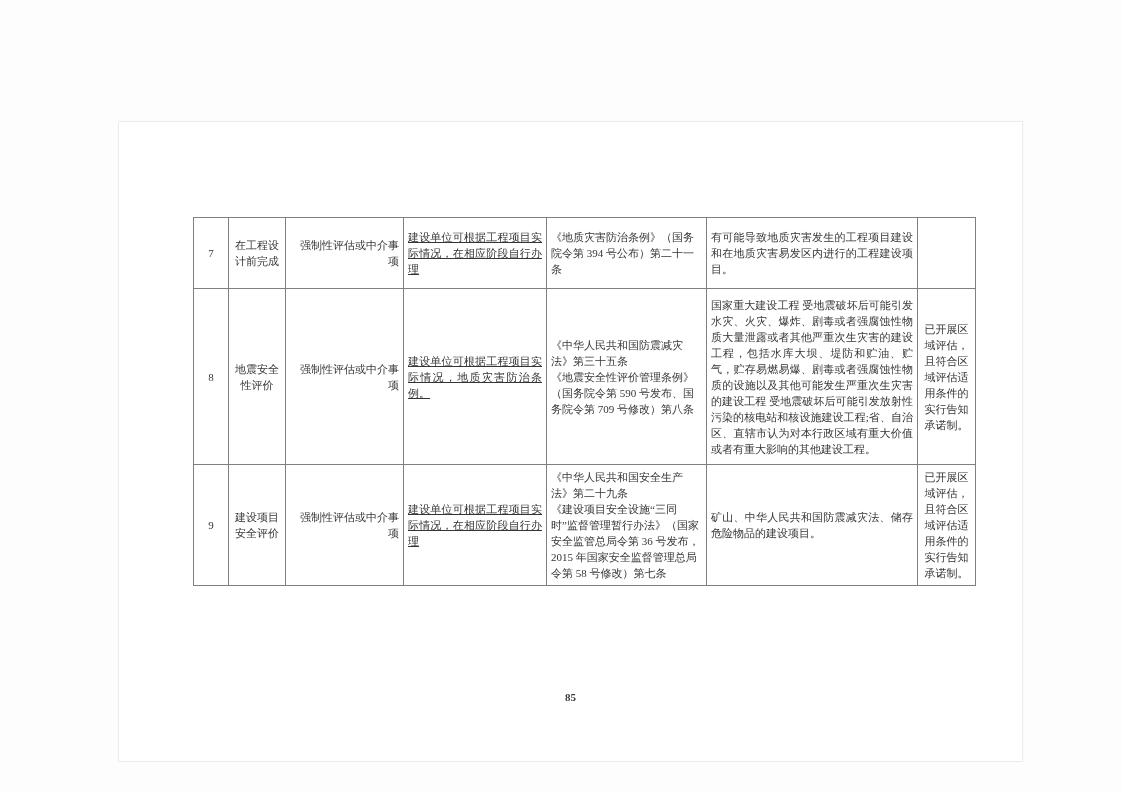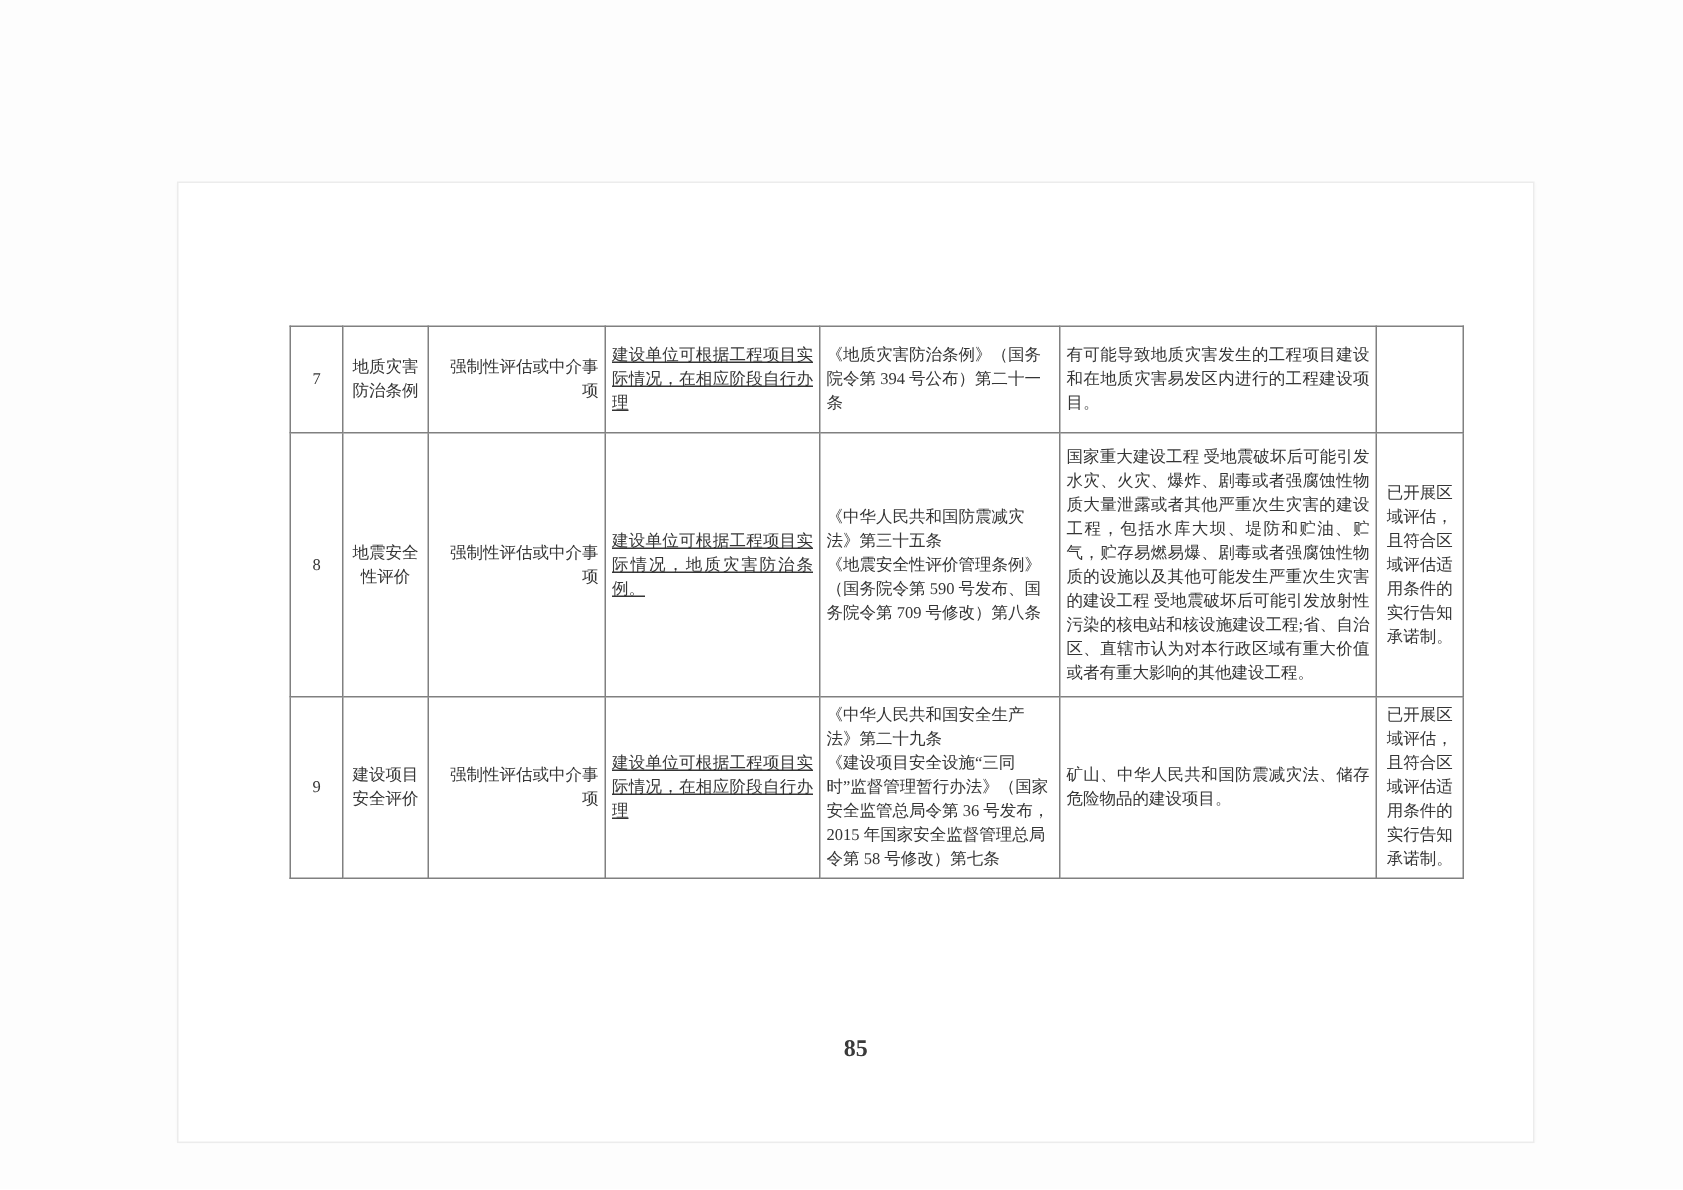--- a/index.html
+++ b/index.html
@@ -46,21 +46,21 @@
   td.c2 { text-align: right; padding: 2px 7px; }
   td.c3 { text-align: justify; padding: 3px 5px; text-decoration: underline; }
   td.c4 { text-align: left; padding: 3px 5px; white-space: pre-wrap; margin-left: 20px; }
   td.c5 { text-align: justify; padding: 3px 5px; }
   td.c6 { text-align: center; padding: 3px 4px; }
   .page-number {
     position: absolute;
     left: 0; right: 0;
     top: 569px;
     text-align: center;
-    font-size: 16px;
+    font-size: 11px;
     font-weight: 700;
     color: #3a3a3a;
   }
 </style>
 </head>
 <body>
 
 <div class="viewport">
   <div class="doc-page">
 
@@ -70,21 +70,21 @@
         <col style="width:57px">
         <col style="width:118px">
         <col style="width:143px">
         <col style="width:160px">
         <col style="width:211px">
         <col style="width:58px">
       </colgroup>
       <tbody>
         <tr class="r0">
           <td class="c0">7</td>
-          <td class="c1">地质灾害防治条例</td>
+          <td class="c1">在工程设计前完成</td>
           <td class="c2">强制性评估或中介事项</td>
           <td class="c3">建设单位可根据工程项目实际情况，在相应阶段自行办理</td>
           <td class="c4">《地质灾害防治条例》（国务院令第 394 号公布）第二十一条</td>
           <td class="c5">有可能导致地质灾害发生的工程项目建设和在地质灾害易发区内进行的工程建设项目。</td>
           <td class="c6"></td>
         </tr>
         <tr class="r1">
           <td class="c0">8</td>
           <td class="c1">地震安全性评价</td>
           <td class="c2">强制性评估或中介事项</td>

